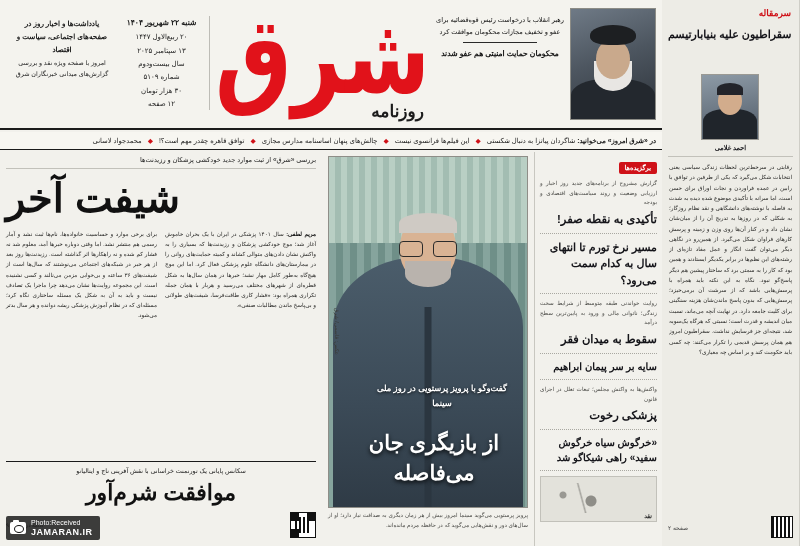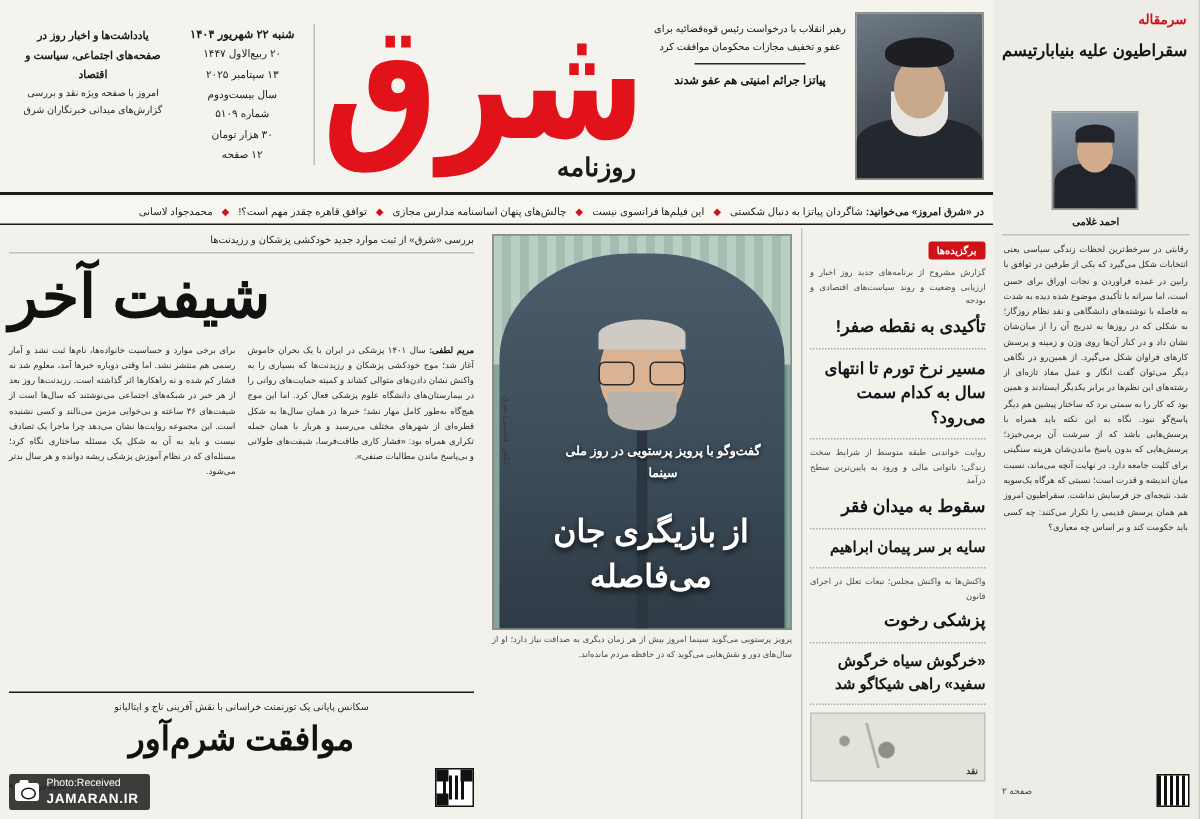--- a/index.html
+++ b/index.html
@@ -188,21 +188,21 @@
       linear-gradient(75deg, transparent 45%, #a5a49e 47%, transparent 49%);
   }
 
   
   .col-photo {
     position:absolute; right:130px; top:0; width:208px; bottom:0;
     padding:4px 4px 0 4px;
   }
   .photo-frame {
     position:relative;
-    width:200px; height:264px;
+    width:200px; height:352px;
     background:#6f8e8a;
     overflow:hidden;
     border:1px solid #8f8e88;
   }
   .photo-frame .wall {
     position:absolute; inset:0;
     background:
       repeating-linear-gradient(90deg,#86a49d 0 7px,#6f8f88 7px 14px);
   }
   .photo-frame .wall-top {
@@ -412,21 +412,21 @@
       <div class="portrait">
         <div class="robe"></div>
         <div class="beard"></div>
         <div class="face"></div>
         <div class="turban"></div>
       </div>
 
       <div class="head-lead">
         <div class="hl-small">رهبر انقلاب با درخواست رئیس قوه‌قضائیه برای عفو و تخفیف مجازات محکومان موافقت کرد</div>
         <div class="hl-rule"></div>
-        <div class="hl-bold">پیاتزا جرائم امنیتی هم عفو شدند</div>
+        <div class="hl-bold">محکومان حمایت امنیتی هم عفو شدند</div>
       </div>
 
       <div class="logo-wrap">
         <div class="logo-word">شرق</div>
         <div class="logo-sub">روزنامه</div>
       </div>
 
       <div class="date-box">
         <div>شنبه ۲۲ شهریور ۱۴۰۴</div>
         <div>۲۰ ربیع‌الاول ۱۴۴۷</div>

